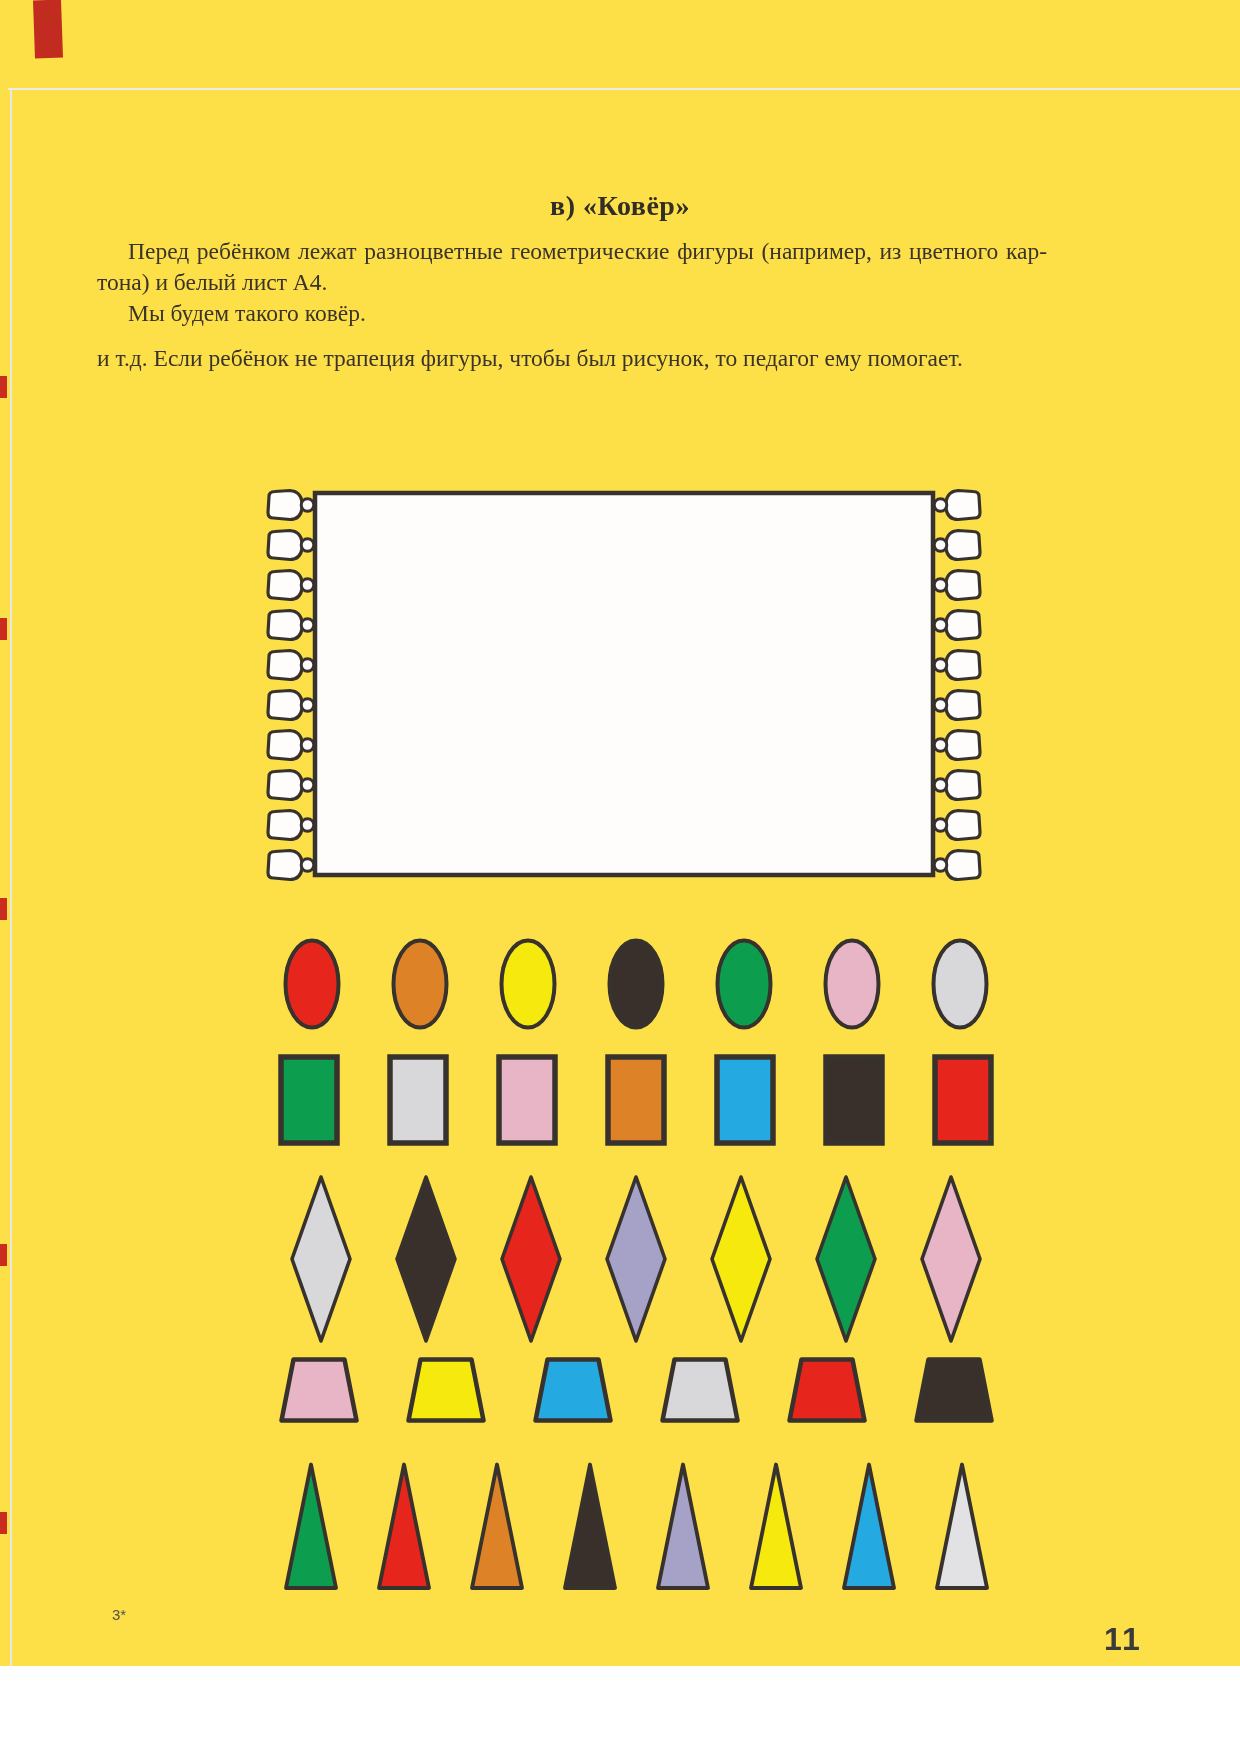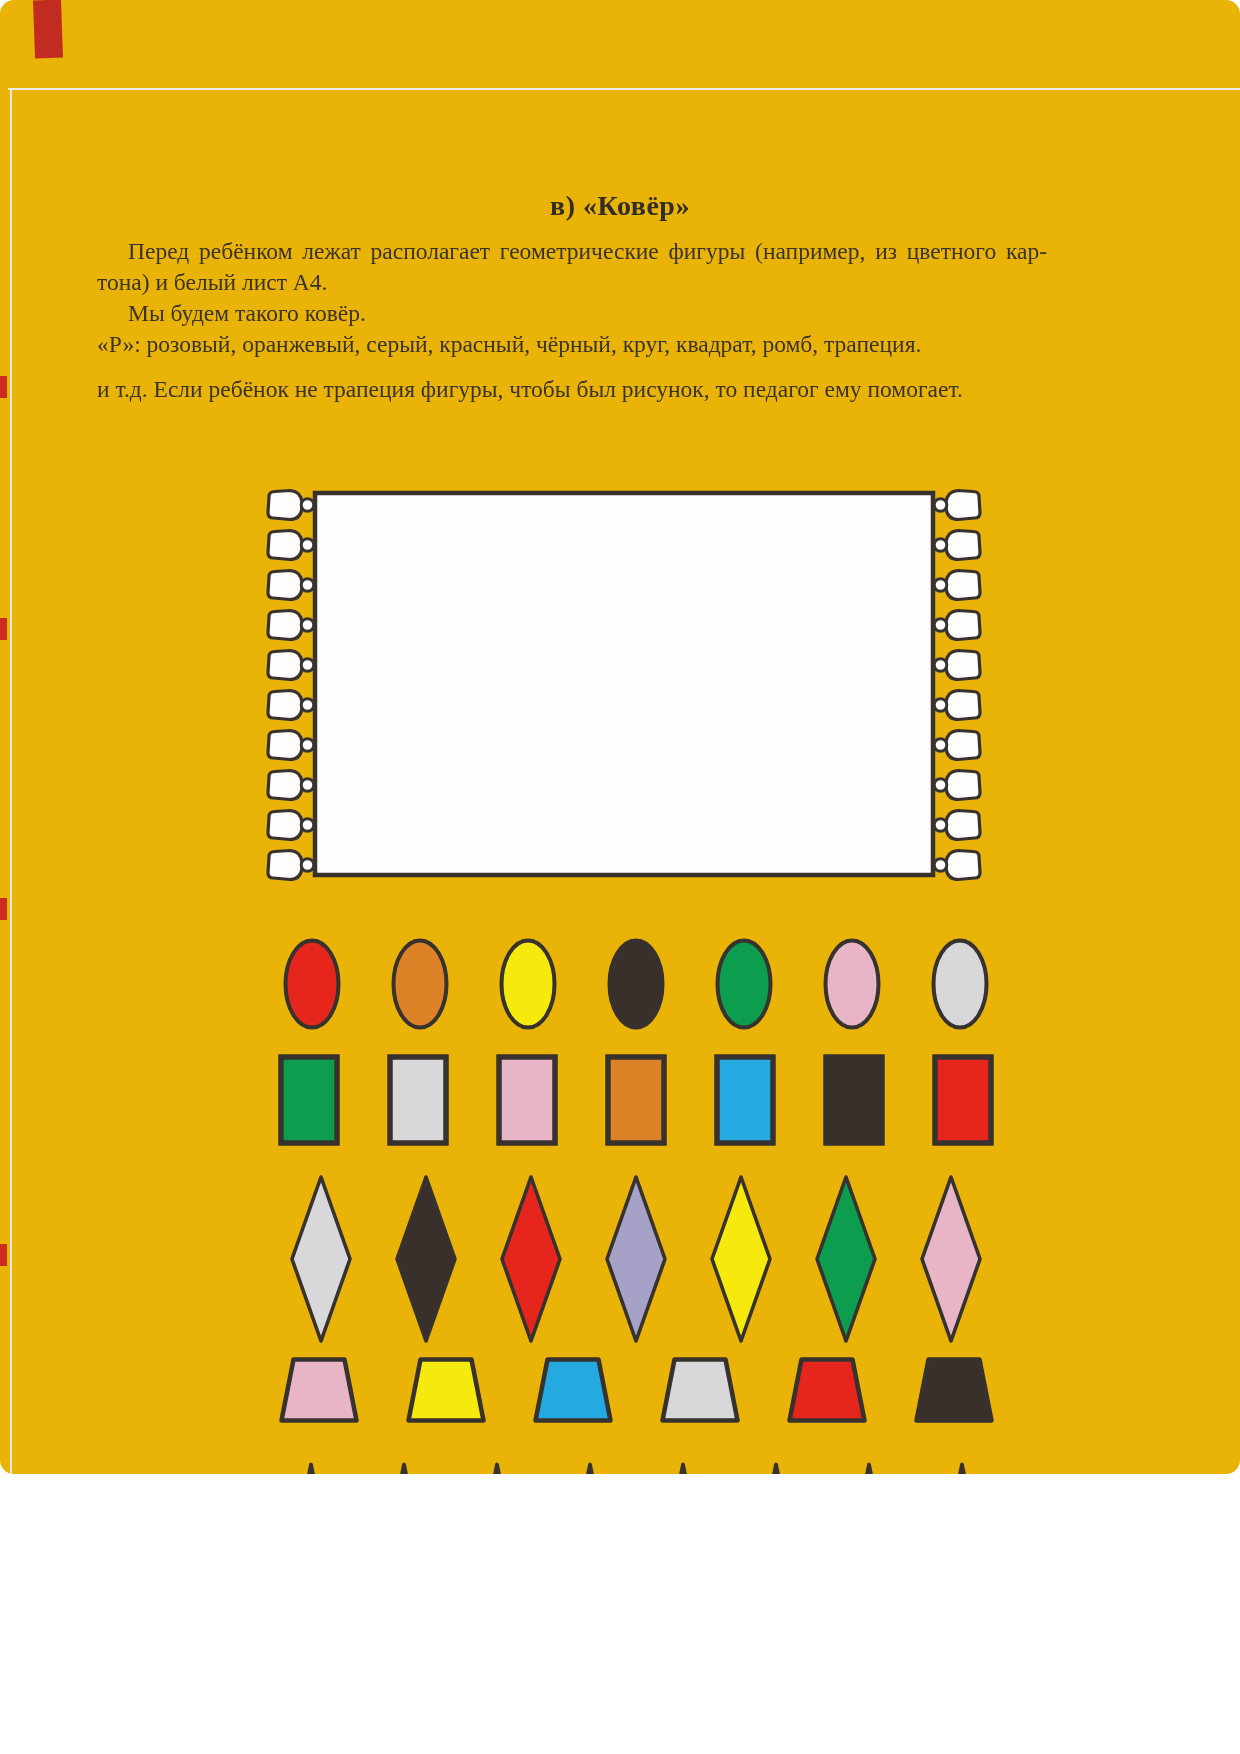--- a/index.html
+++ b/index.html
@@ -1,19 +1,19 @@
 <!DOCTYPE html>
 <html><head>
 <meta charset="utf-8">
 <style>
   html,body { margin:0; padding:0; background:#ffffff; }
   .page {
-    position:relative; width:1240px; height:1474px;
-    background:#eab308; overflow:hidden;
-    font-family:"Liberation Serif", serif; color:#3a332c;border-radius:14px;
+    position:relative; width:1240px; height:1666px;
+    background:#fde047; overflow:hidden;
+    font-family:"Liberation Serif", serif; color:#3a332c;
   }
   
   .edge-top { position:absolute; left:8px; top:88px; width:1232px; height:2px; background:#eeece7; }
   .edge-left { position:absolute; left:10px; top:90px; width:2px; height:1660px; background:#e9e7e1; }
   
   .scan-corner { position:absolute; left:34px; top:0; width:28px; height:58px; background:#c22c20; transform:rotate(-2deg); }
   .scan-dash { position:absolute; left:0; width:7px; height:22px; background:#cb2c20; }
   .title {
     position:absolute; left:0; right:0; top:190px; text-align:center;
     font-size:28px; font-weight:bold; color:#332d27; letter-spacing:0.5px;
@@ -52,28 +52,27 @@
   <div class="scan-dash" style="top:618px;"></div>
   <div class="scan-dash" style="top:898px;"></div>
   <div class="scan-dash" style="top:1244px;"></div>
   <div class="scan-dash" style="top:1512px;"></div>
   <div class="scan-dash" style="top:1688px;"></div>
 
   <div class="title">в) «Ковёр»</div>
 
   <div class="text-block" id="text-block">
       <div class="para">
-        <div class="line indent fill">Перед ребёнком лежат располагает геометрические фигуры (например, из цветного кар-</div>
+        <div class="line indent fill">Перед ребёнком лежат разноцветные геометрические фигуры (например, из цветного кар-</div>
         <div class="line">тона) и белый лист А4.</div>
       </div>
       <div class="para">
         <div class="line indent">Мы будем такого ковёр.</div>
       </div>
       <div class="para">
-        <div class="line">«Р»: розовый, оранжевый, серый, красный, чёрный, круг, квадрат, ромб, трапеция.</div>
       </div>
       <div class="para spaced">
         <div class="line">и т.д. Если ребёнок не трапеция фигуры, чтобы был рисунок, то педагог ему помогает.</div>
       </div>
     </div>
 
   <svg class="carpet-svg" id="carpet" viewBox="0 0 740 410">
       <rect x="60" y="13" width="618" height="382" fill="#fefdfc" stroke="#37322d" stroke-width="4.5"></rect>
       <g transform="translate(60 25)">
         <path d="M -13 -3 C -14 -10 -18 -14 -25 -14.5 L -40 -13.5 C -44.5 -13.5 -46 -11.5 -46 -8.5 L -47 7.5 C -47 11 -45.5 13 -41.5 13 L -25 14.5 C -18 14.5 -14 10.5 -13 3.5 Z" fill="#fefdfc" stroke="#37322d" stroke-width="3.2" stroke-linejoin="round"></path>

